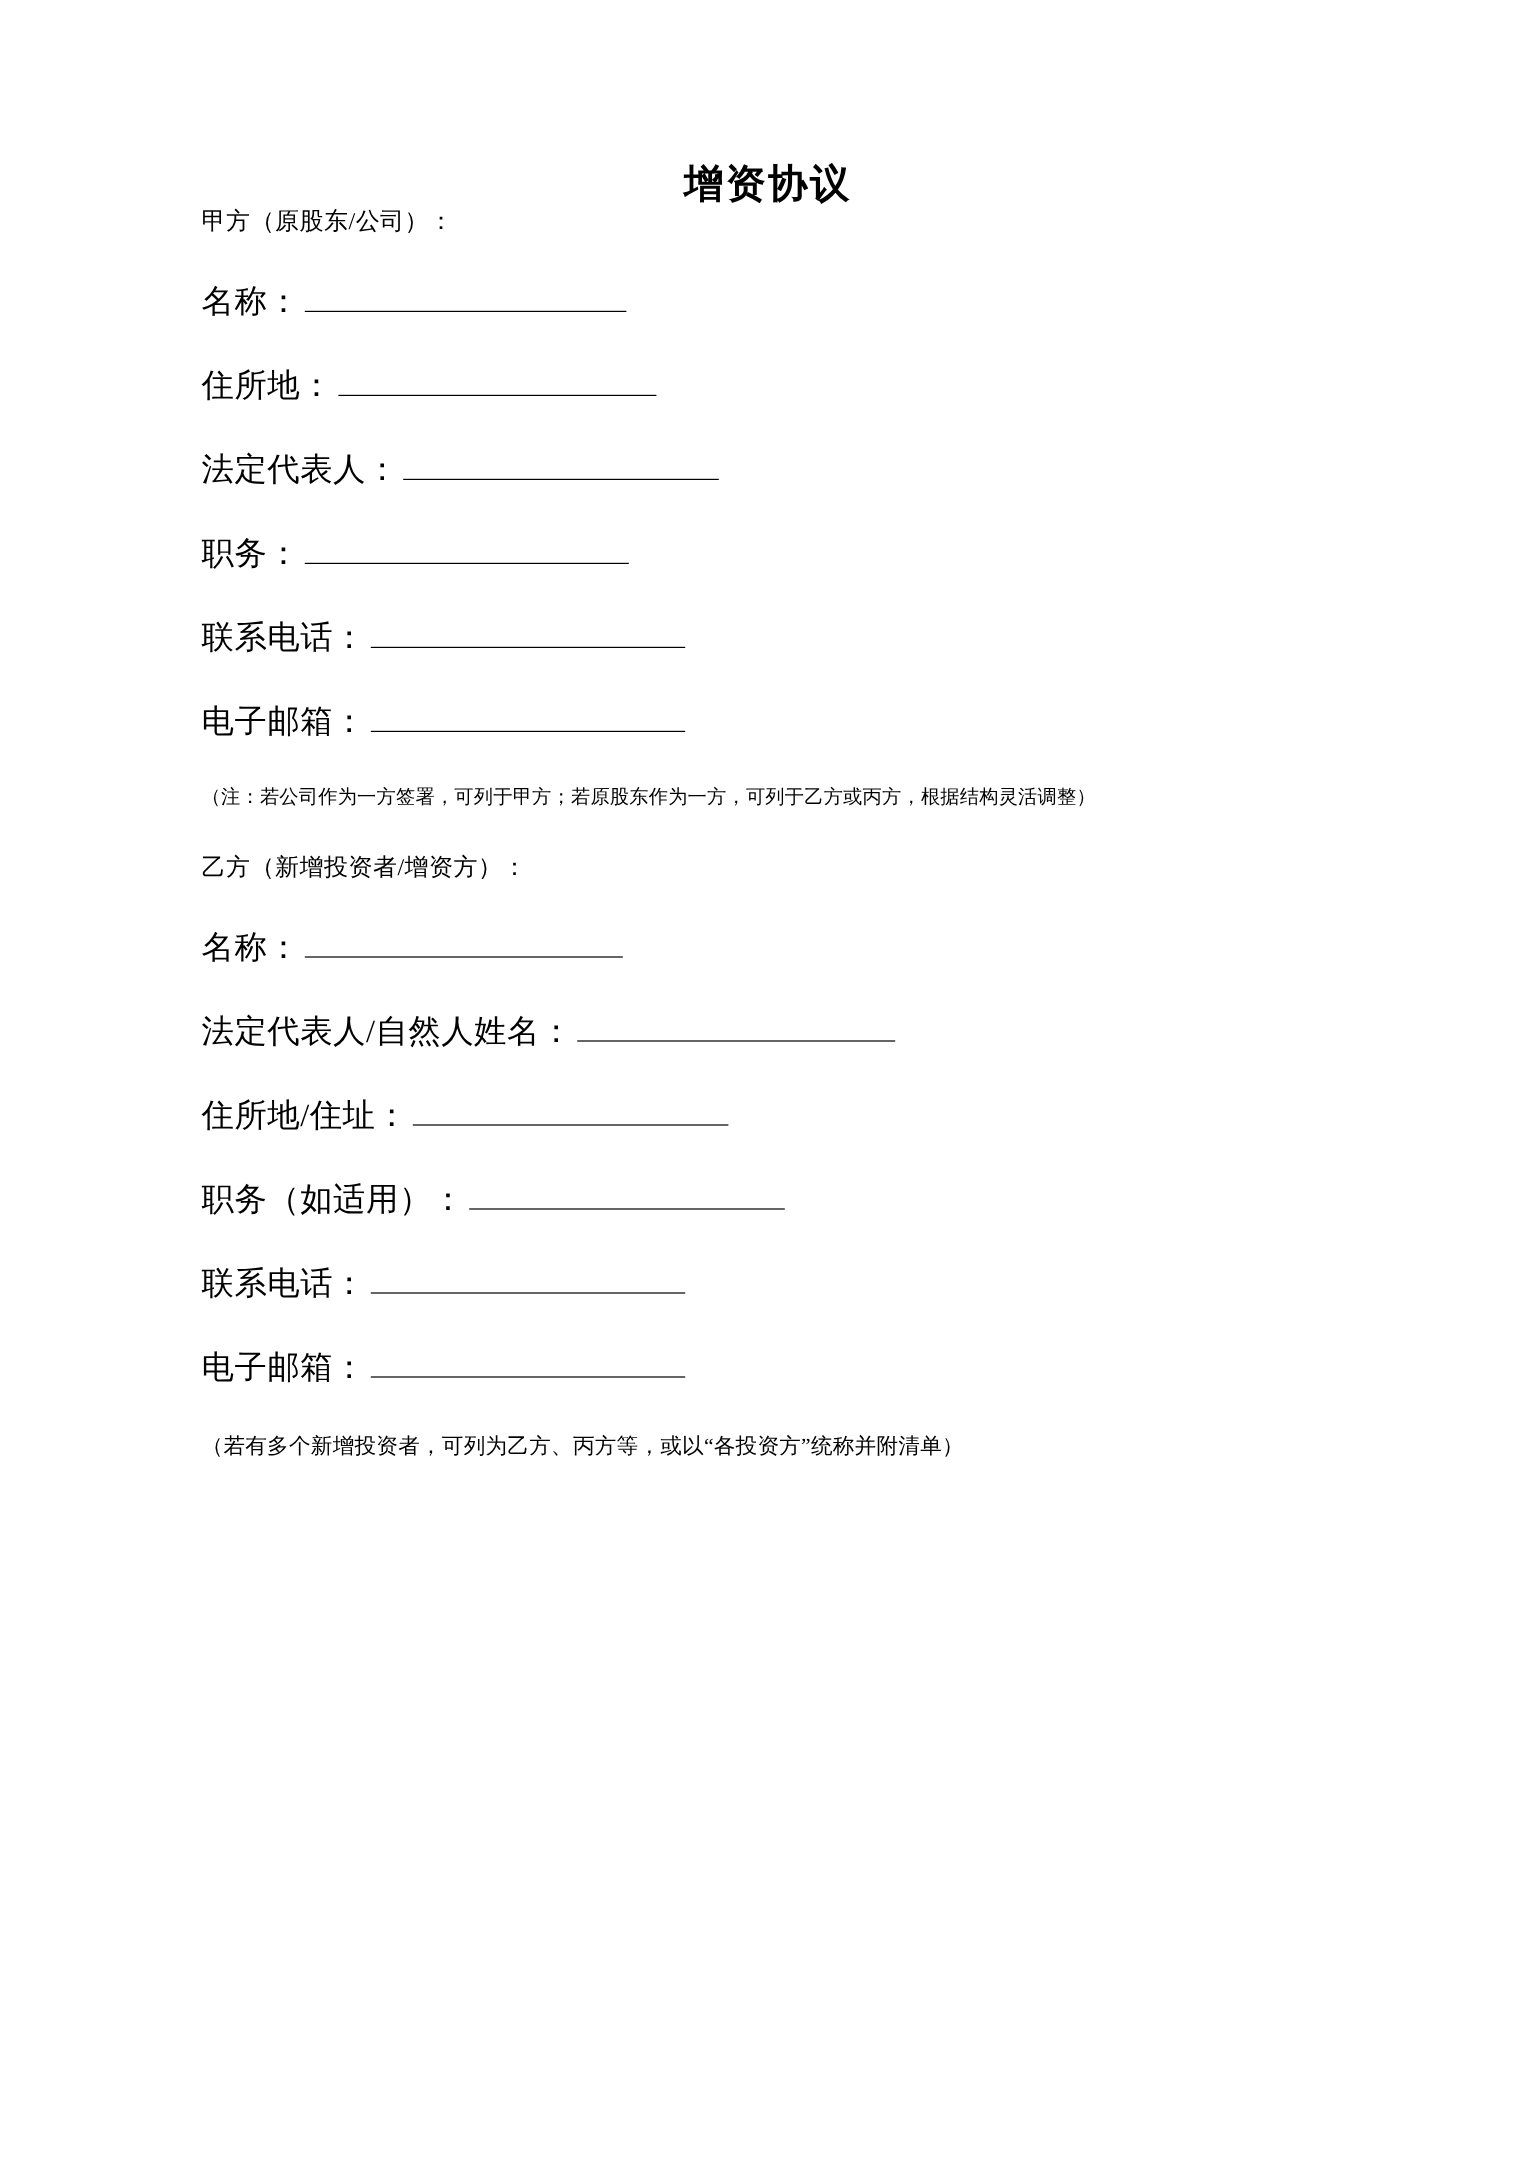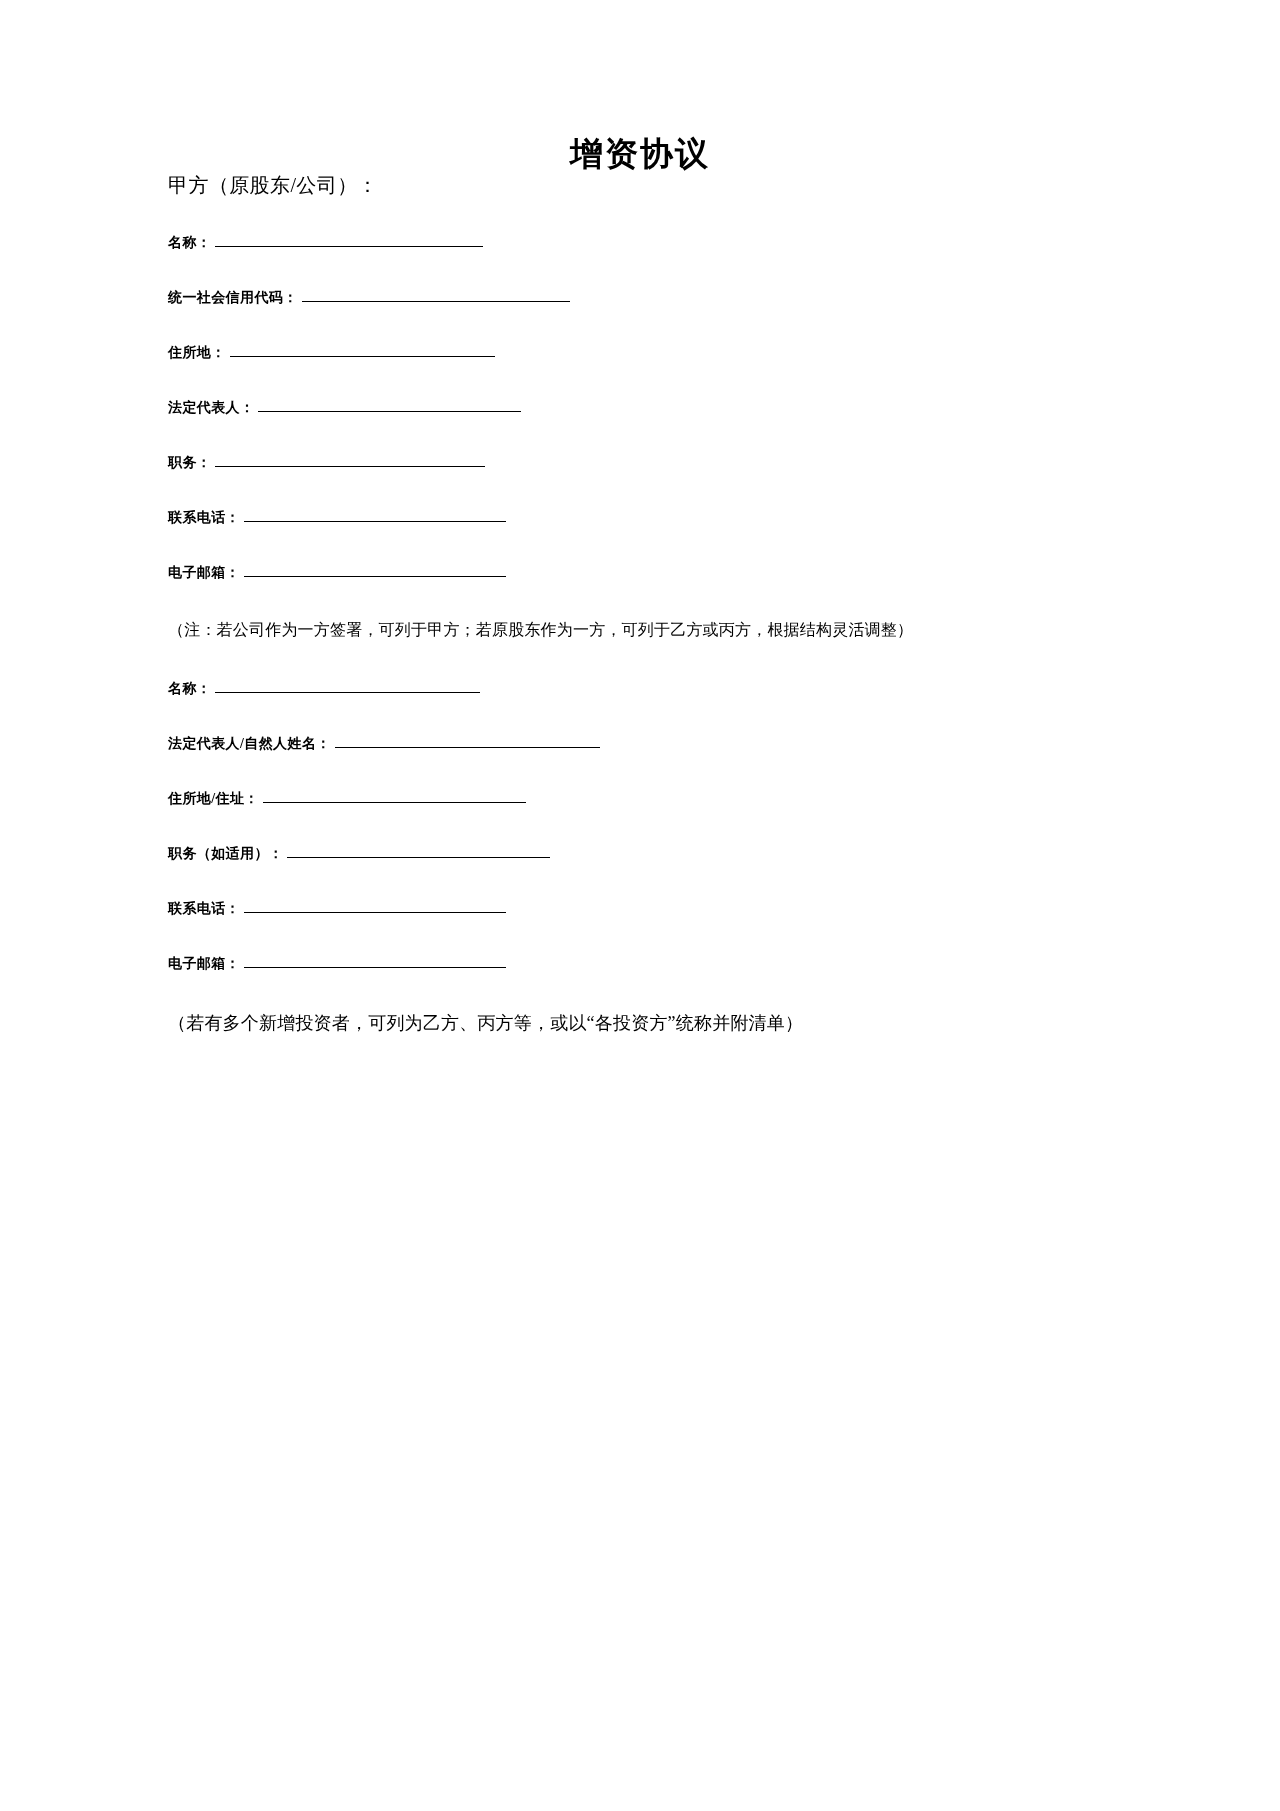--- a/index.html
+++ b/index.html
@@ -61,26 +61,25 @@
     height: 1.0em;
     margin: 0 2px;
   }
   .fill.w-sm  { width: 54px; }
   .fill.w-md  { width: 60px; }
   .fill.w-lg  { width: 110px; }
   .fill.w-xl  { width: 130px; }
 
   
   .field-line {
-    font-size: 14px;
+    font-size: 27px;
     line-height: 1.0;
     margin-top: 0;
     margin-bottom: 37px;
     white-space: nowrap;
-    font-weight: bold;
   }
   .field-line .label { letter-spacing: 0.4px; }
   .field-line .blank {
     display: inline-block;
     border-bottom: 1.5px solid #000;
     height: 1.0em;
     vertical-align: baseline;
     margin-left: 4px;
   }
 
@@ -130,23 +129,20 @@
 
     <h1 class="doc-title">增资协议</h1>
 
 
     <div class="section-head">甲方（原股东/公司）：</div>
 
     <div class="field-line">
       <span class="label">名称：</span><span class="blank b1"></span>
     </div>
 
-    <div class="field-line">
-      <span class="label">统一社会信用代码：</span><span class="blank b2"></span>
-    </div>
 
     <div class="field-line">
       <span class="label">住所地：</span><span class="blank b3"></span>
     </div>
 
     <div class="field-line">
       <span class="label">法定代表人：</span><span class="blank b4"></span>
     </div>
 
     <div class="field-line">
@@ -156,20 +152,21 @@
     <div class="field-line">
       <span class="label">联系电话：</span><span class="blank b6"></span>
     </div>
 
     <div class="field-line">
       <span class="label">电子邮箱：</span><span class="blank b7"></span>
     </div>
 
     <div class="note">（注：若公司作为一方签署，可列于甲方；若原股东作为一方，可列于乙方或丙方，根据结构灵活调整）</div>
 
+    <div class="section-head">乙方（新增投资者/增资方）：</div>
 
     <div class="field-line">
       <span class="label">名称：</span><span class="blank b8"></span>
     </div>
 
 
     <div class="field-line">
       <span class="label">法定代表人/自然人姓名：</span><span class="blank b11"></span>
     </div>
 

